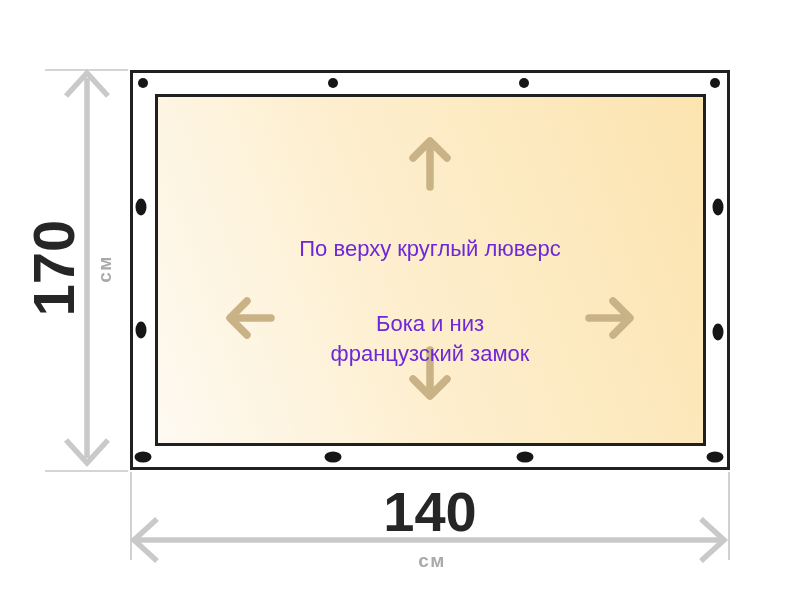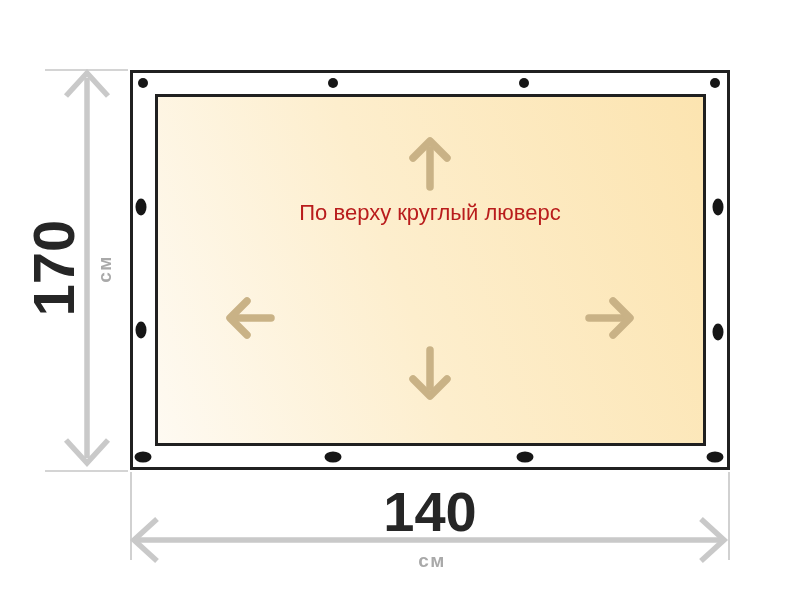--- a/index.html
+++ b/index.html
@@ -33,26 +33,27 @@
   .grommet.round { width: 10px; height: 10px; }
   .grommet.h-oval { width: 17px; height: 11px; }
   .grommet.v-oval { width: 11px; height: 17px; }
   .overlay {
     position: absolute; left: 0; top: 0;
     width: 800px; height: 600px;
     pointer-events: none;
   }
   .note {
     position: absolute;
-    color: #b91c1c;
+    color: #6d28d9;
     font-size: 22px;
     line-height: 30px;
     text-align: center;
     white-space: nowrap;
     transform: translate(-50%, -50%);
+    margin-top: 36px;
   }
   .dim-value {
     position: absolute;
     color: #262626;
     font-weight: 700;
     white-space: nowrap;
     transform: translate(-50%, -50%);
   }
   .dim-value.vertical { left: 53px; top: 268px; font-size: 58px; transform: translate(-50%, -50%) rotate(-90deg); }
   .dim-value.horizontal { left: 430px; top: 511px; font-size: 56px; }
@@ -127,20 +128,24 @@
       </g>
       <g>
         <line x1="589" y1="318" x2="626" y2="318"></line>
         <polyline points="613,301 630,318 613,335"></polyline>
       </g>
     </g>
   </svg>
 
   <div class="note" style="left:430px; top:213px;">По верху круглый люверс</div>
 
+  <div class="note" style="left:430px; top:303px;">
+    <div>Бока и низ</div>
+    <div>французский замок</div>
+  </div>
 
   <div class="dim-value vertical">170</div>
   <div class="dim-unit vertical">см</div>
 
   <div class="dim-value horizontal">140</div>
   <div class="dim-unit horizontal">см</div>
 
 </div>
 
 </body></html>

